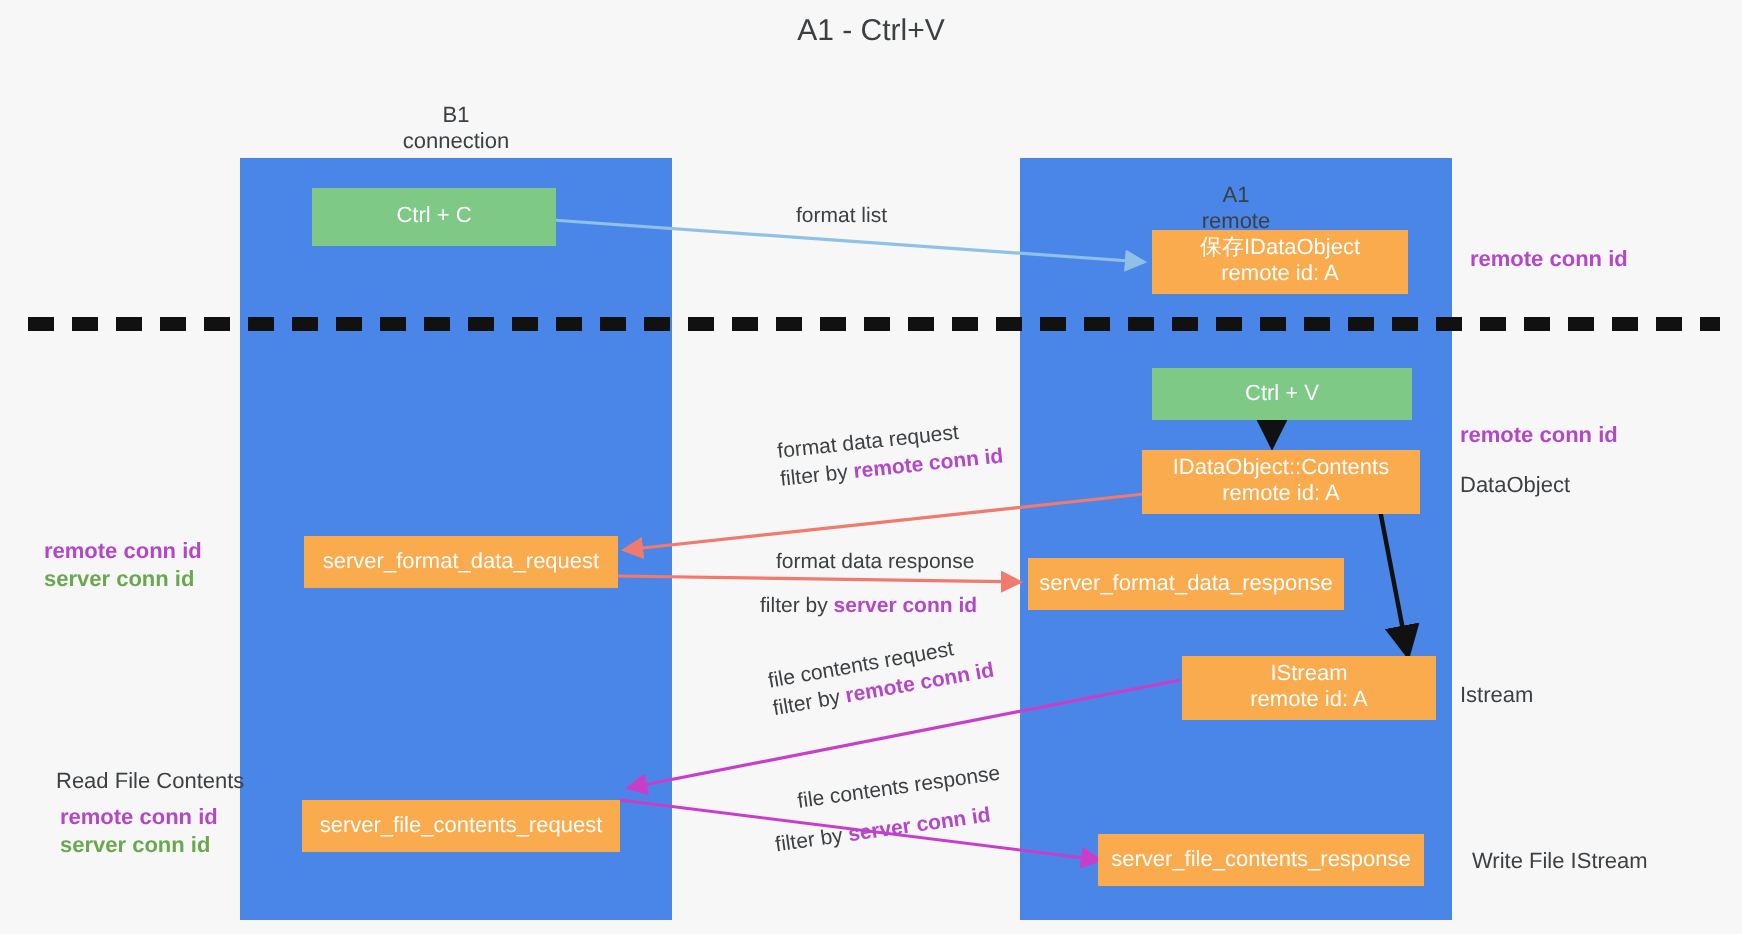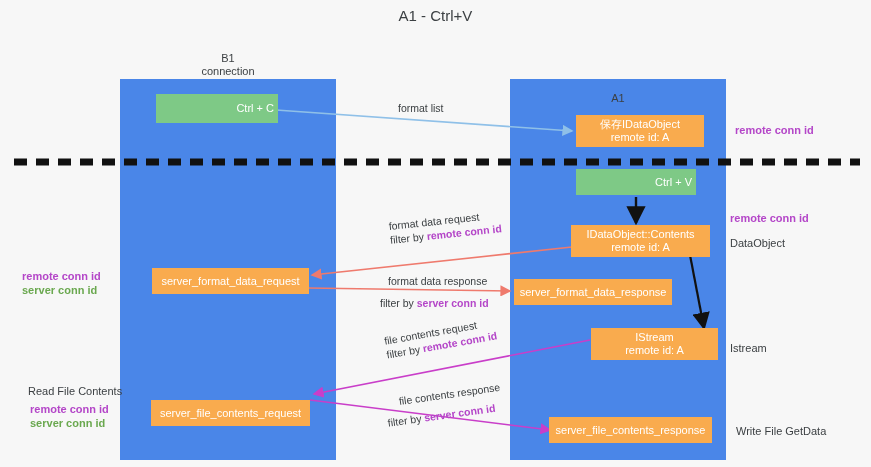--- a/index.html
+++ b/index.html
@@ -27,21 +27,21 @@
   
   .lane{background:#4a86e8;}
 
   
   .box{
     box-sizing:border-box;
     display:flex;align-items:center;justify-content:center;
     text-align:center;color:#ffffff;font-size:11px;line-height:13px;
     padding:2px 4px;
   }
-  .box.green{background:#7ec986;justify-content:flex-end;}
+  .box.green{background:#7ec986;}
   .box.orange{background:#f9ab4e;}
   .box .lines{white-space:pre-line;}
 
   
   .ann{font-size:11px;line-height:14px;color:#3c4043;}
   .ann.purple{color:#b446c8;font-weight:bold;}
   .ann.green{color:#6aa84f;font-weight:bold;}
   .ann.plain{color:#3c4043;}
 
   
@@ -63,20 +63,21 @@
   <div class="abs title">
     <div>A1 - Ctrl+V</div>
   </div>
 
   <div class="abs lane-head" style="left:120px;top:40px;width:216px;margin-top:12px;">
     <div>B1</div>
     <div>connection</div>
   </div>
   <div class="abs lane-head" style="left:510px;top:48px;width:216px;margin-top:44px;">
     <div>A1</div>
+    <div>remote</div>
   </div>
 
   <svg id="wires" viewBox="0 0 871 467">
     <defs>
       <marker id="ah-blue" markerWidth="7" markerHeight="7" refX="6" refY="3.5" orient="auto">
         <path d="M0,0 L7,3.5 L0,7 z" fill="#8fc0e8"></path>
       </marker>
       <marker id="ah-black" markerWidth="8" markerHeight="8" refX="7" refY="4" orient="auto">
         <path d="M0,0 L8,4 L0,8 z" fill="#111111"></path>
       </marker>
@@ -107,21 +108,21 @@
 
   <div class="abs box green" style="left:156px;top:94px;width:122px;height:29px;">
     <span class="lines">Ctrl + C</span>
   </div>
 
   <div class="abs box orange" style="left:576px;top:115px;width:128px;height:32px;">
     <span class="lines">保存IDataObject
 remote id: A</span>
   </div>
 
-  <div class="abs box green" style="left:576px;top:169px;width:120px;height:26px;">
+  <div class="abs box green" style="left:576px;top:184px;width:130px;height:26px;">
     <span class="lines">Ctrl + V</span>
   </div>
 
   <div class="abs box orange" style="left:571px;top:225px;width:139px;height:32px;">
     <span class="lines">IDataObject::Contents
 remote id: A</span>
   </div>
 
   <div class="abs box orange" style="left:152px;top:268px;width:157px;height:26px;">
     <span class="lines">server_format_data_request</span>
@@ -169,21 +170,21 @@
   </div>
 
   <div class="abs ann purple" style="left:735px;top:123px;">remote conn id</div>
 
   <div class="abs ann purple" style="left:730px;top:211px;">remote conn id</div>
 
   <div class="abs ann plain" style="left:730px;top:236px;">DataObject</div>
 
   <div class="abs ann plain" style="left:730px;top:341px;">Istream</div>
 
-  <div class="abs ann plain" style="left:736px;top:424px;">Write File GetData</div>
+  <div class="abs ann plain" style="left:736px;top:424px;">Write File IStream</div>
 
   <div class="abs ann purple" style="left:22px;top:269px;">remote conn id</div>
   <div class="abs ann green" style="left:22px;top:283px;">server conn id</div>
 
   <div class="abs ann plain" style="left:28px;top:384px;">Read File Contents</div>
   <div class="abs ann purple" style="left:30px;top:402px;">remote conn id</div>
   <div class="abs ann green" style="left:30px;top:416px;">server conn id</div>
 
 </div>
 

